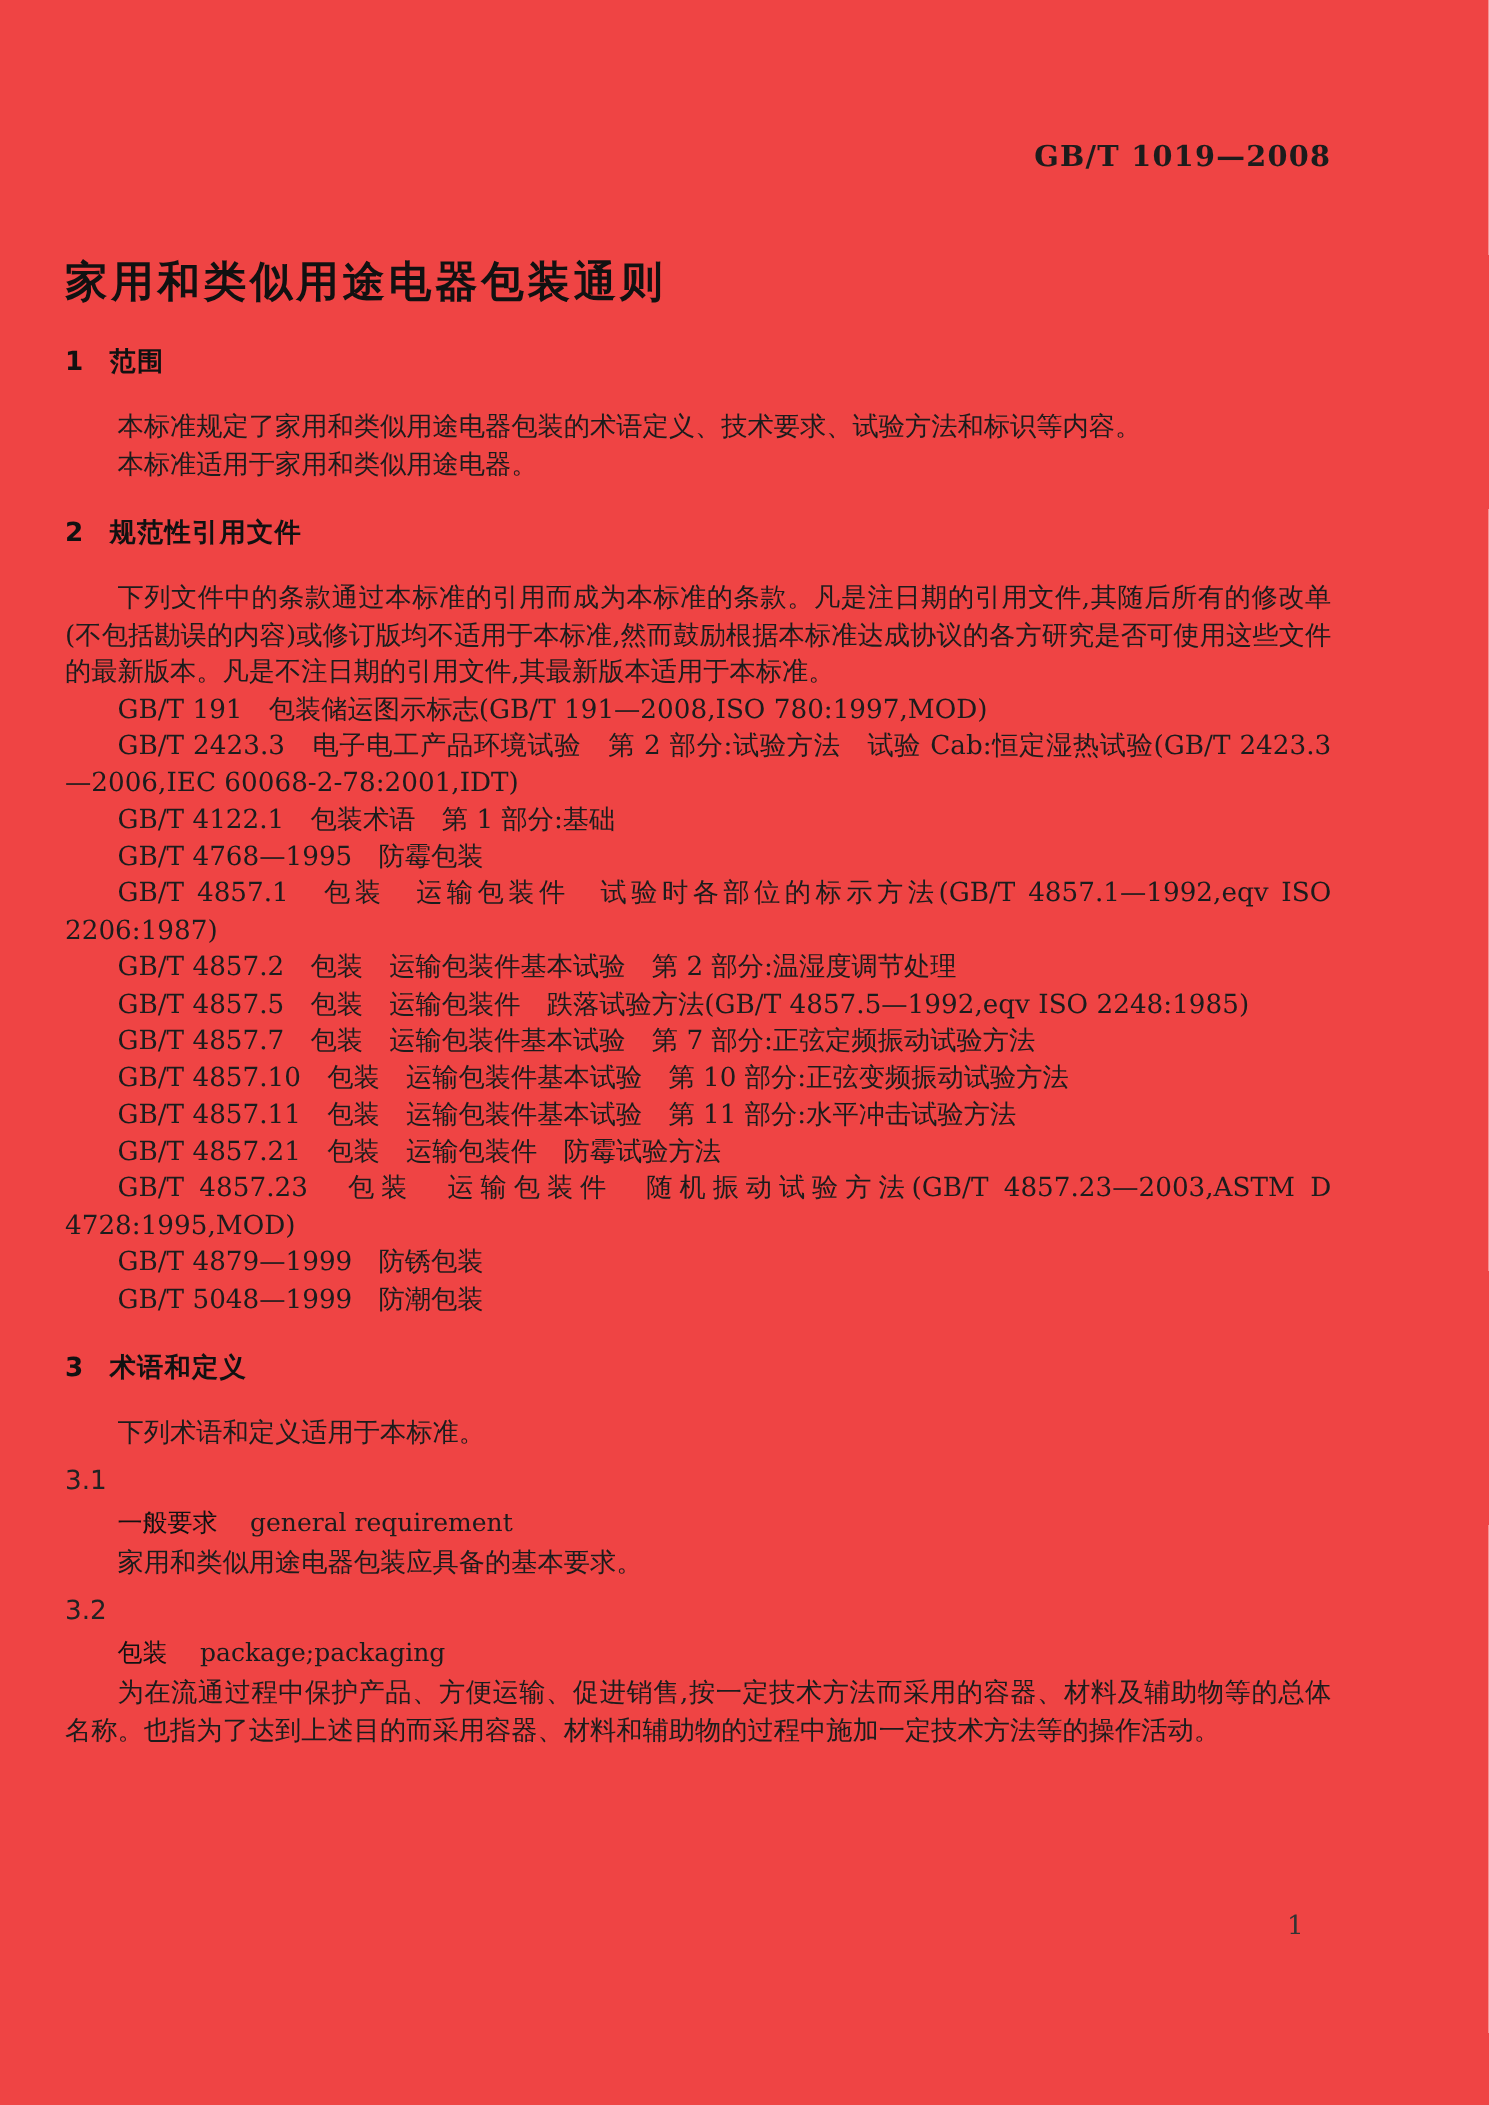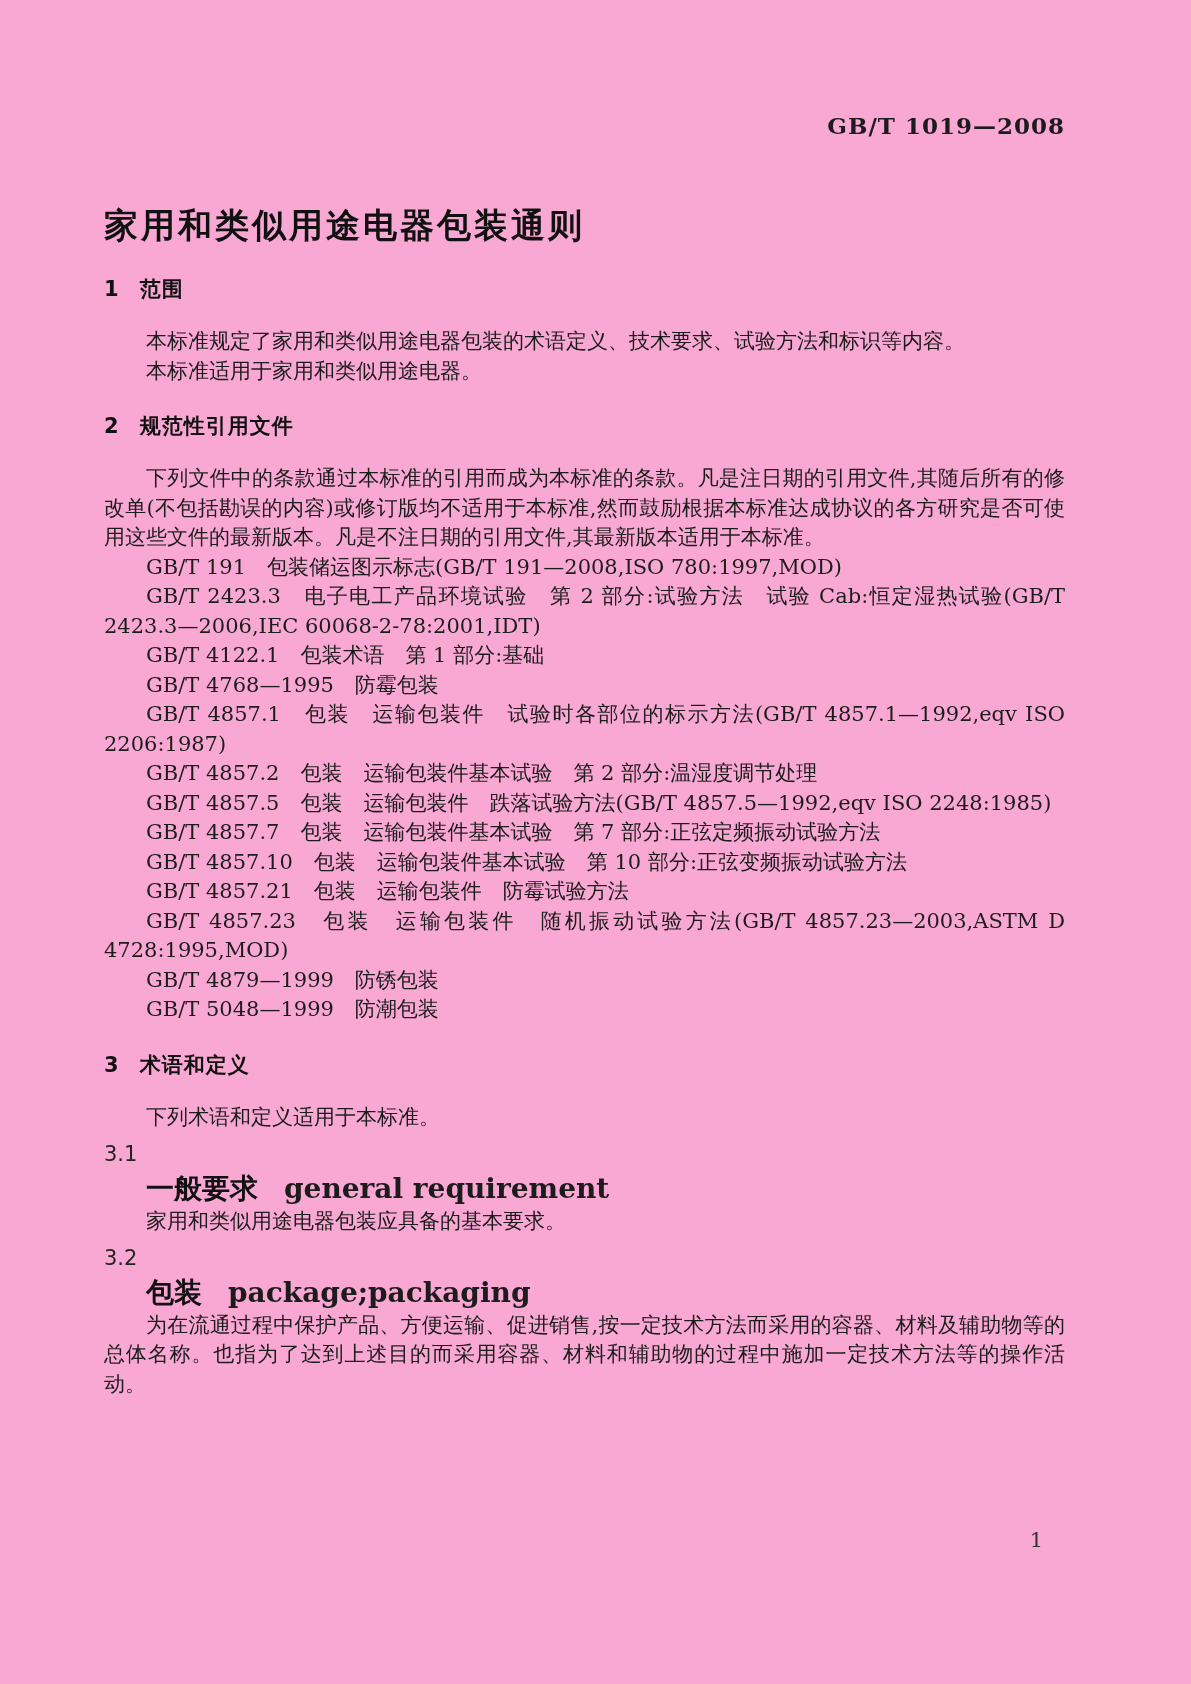--- a/index.html
+++ b/index.html
@@ -3,23 +3,23 @@
 <meta charset="utf-8">
 <style>
   * { box-sizing: border-box; }
   html, body { margin: 0; padding: 0; background: #ffffff; }
 
   .page {
     position: relative;
     width: 1191px;
     height: 1684px;
     margin: 0 auto;
-    background: #f9a8d4;
+    background: #ef4444;
     color: #1c1c1c;
-    padding: 112px 126px 0 104px;
+    padding: 112px 126px 0 52px;
     font-family: "DejaVu Serif", "Liberation Serif", serif;
     overflow: hidden;
   }
 
   .doc-header {
     text-align: right;
     font-weight: 700;
     font-size: 23px;
     letter-spacing: 1px;
     font-family: "DejaVu Serif", "Liberation Serif", serif;
@@ -57,22 +57,22 @@
   .term { margin: 0; }
   .term-num {
     margin: 10px 0 8px 0;
     font-family: "DejaVu Sans", "Liberation Sans", sans-serif;
     font-size: 21px;
     color: #222;
   }
   .term-name {
     margin: 1px 0 3px 0;
     padding-left: 42px;
-    font-size: 28px;
-    font-weight: 700;
+    font-size: 20px;
+    font-weight: 400;
     line-height: 29.5px;
   }
   .term-name .zh {
     font-family: "DejaVu Sans", "Liberation Sans", sans-serif;
     margin-right: 26px;
     color: #111;
   }
   .term-name .en {
     font-family: "DejaVu Serif", "Liberation Serif", serif;
   }
@@ -109,20 +109,21 @@
     <p class="body indent">下列文件中的条款通过本标准的引用而成为本标准的条款。凡是注日期的引用文件,其随后所有的修改单(不包括勘误的内容)或修订版均不适用于本标准,然而鼓励根据本标准达成协议的各方研究是否可使用这些文件的最新版本。凡是不注日期的引用文件,其最新版本适用于本标准。</p>
     <p class="body ref-item">GB/T 191　包装储运图示标志(GB/T 191—2008,ISO 780:1997,MOD)</p>
     <p class="body ref-item">GB/T 2423.3　电子电工产品环境试验　第 2 部分:试验方法　试验 Cab:恒定湿热试验(GB/T 2423.3—2006,IEC 60068-2-78:2001,IDT)</p>
     <p class="body ref-item">GB/T 4122.1　包装术语　第 1 部分:基础</p>
     <p class="body ref-item">GB/T 4768—1995　防霉包装</p>
     <p class="body ref-item">GB/T 4857.1　包装　运输包装件　试验时各部位的标示方法(GB/T 4857.1—1992,eqv ISO 2206:1987)</p>
     <p class="body ref-item">GB/T 4857.2　包装　运输包装件基本试验　第 2 部分:温湿度调节处理</p>
     <p class="body ref-item">GB/T 4857.5　包装　运输包装件　跌落试验方法(GB/T 4857.5—1992,eqv ISO 2248:1985)</p>
     <p class="body ref-item">GB/T 4857.7　包装　运输包装件基本试验　第 7 部分:正弦定频振动试验方法</p>
     <p class="body ref-item">GB/T 4857.10　包装　运输包装件基本试验　第 10 部分:正弦变频振动试验方法</p>
+    <p class="body ref-item">GB/T 4857.11　包装　运输包装件基本试验　第 11 部分:水平冲击试验方法</p>
     <p class="body ref-item">GB/T 4857.21　包装　运输包装件　防霉试验方法</p>
     <p class="body ref-item">GB/T 4857.23　包装　运输包装件　随机振动试验方法(GB/T 4857.23—2003,ASTM D 4728:1995,MOD)</p>
     <p class="body ref-item">GB/T 4879—1999　防锈包装</p>
     <p class="body ref-item">GB/T 5048—1999　防潮包装</p>
   </section>
 
   <section>
     <h2 class="sec-heading">
       <span class="sec-num">3</span><span>术语和定义</span>
     </h2>

